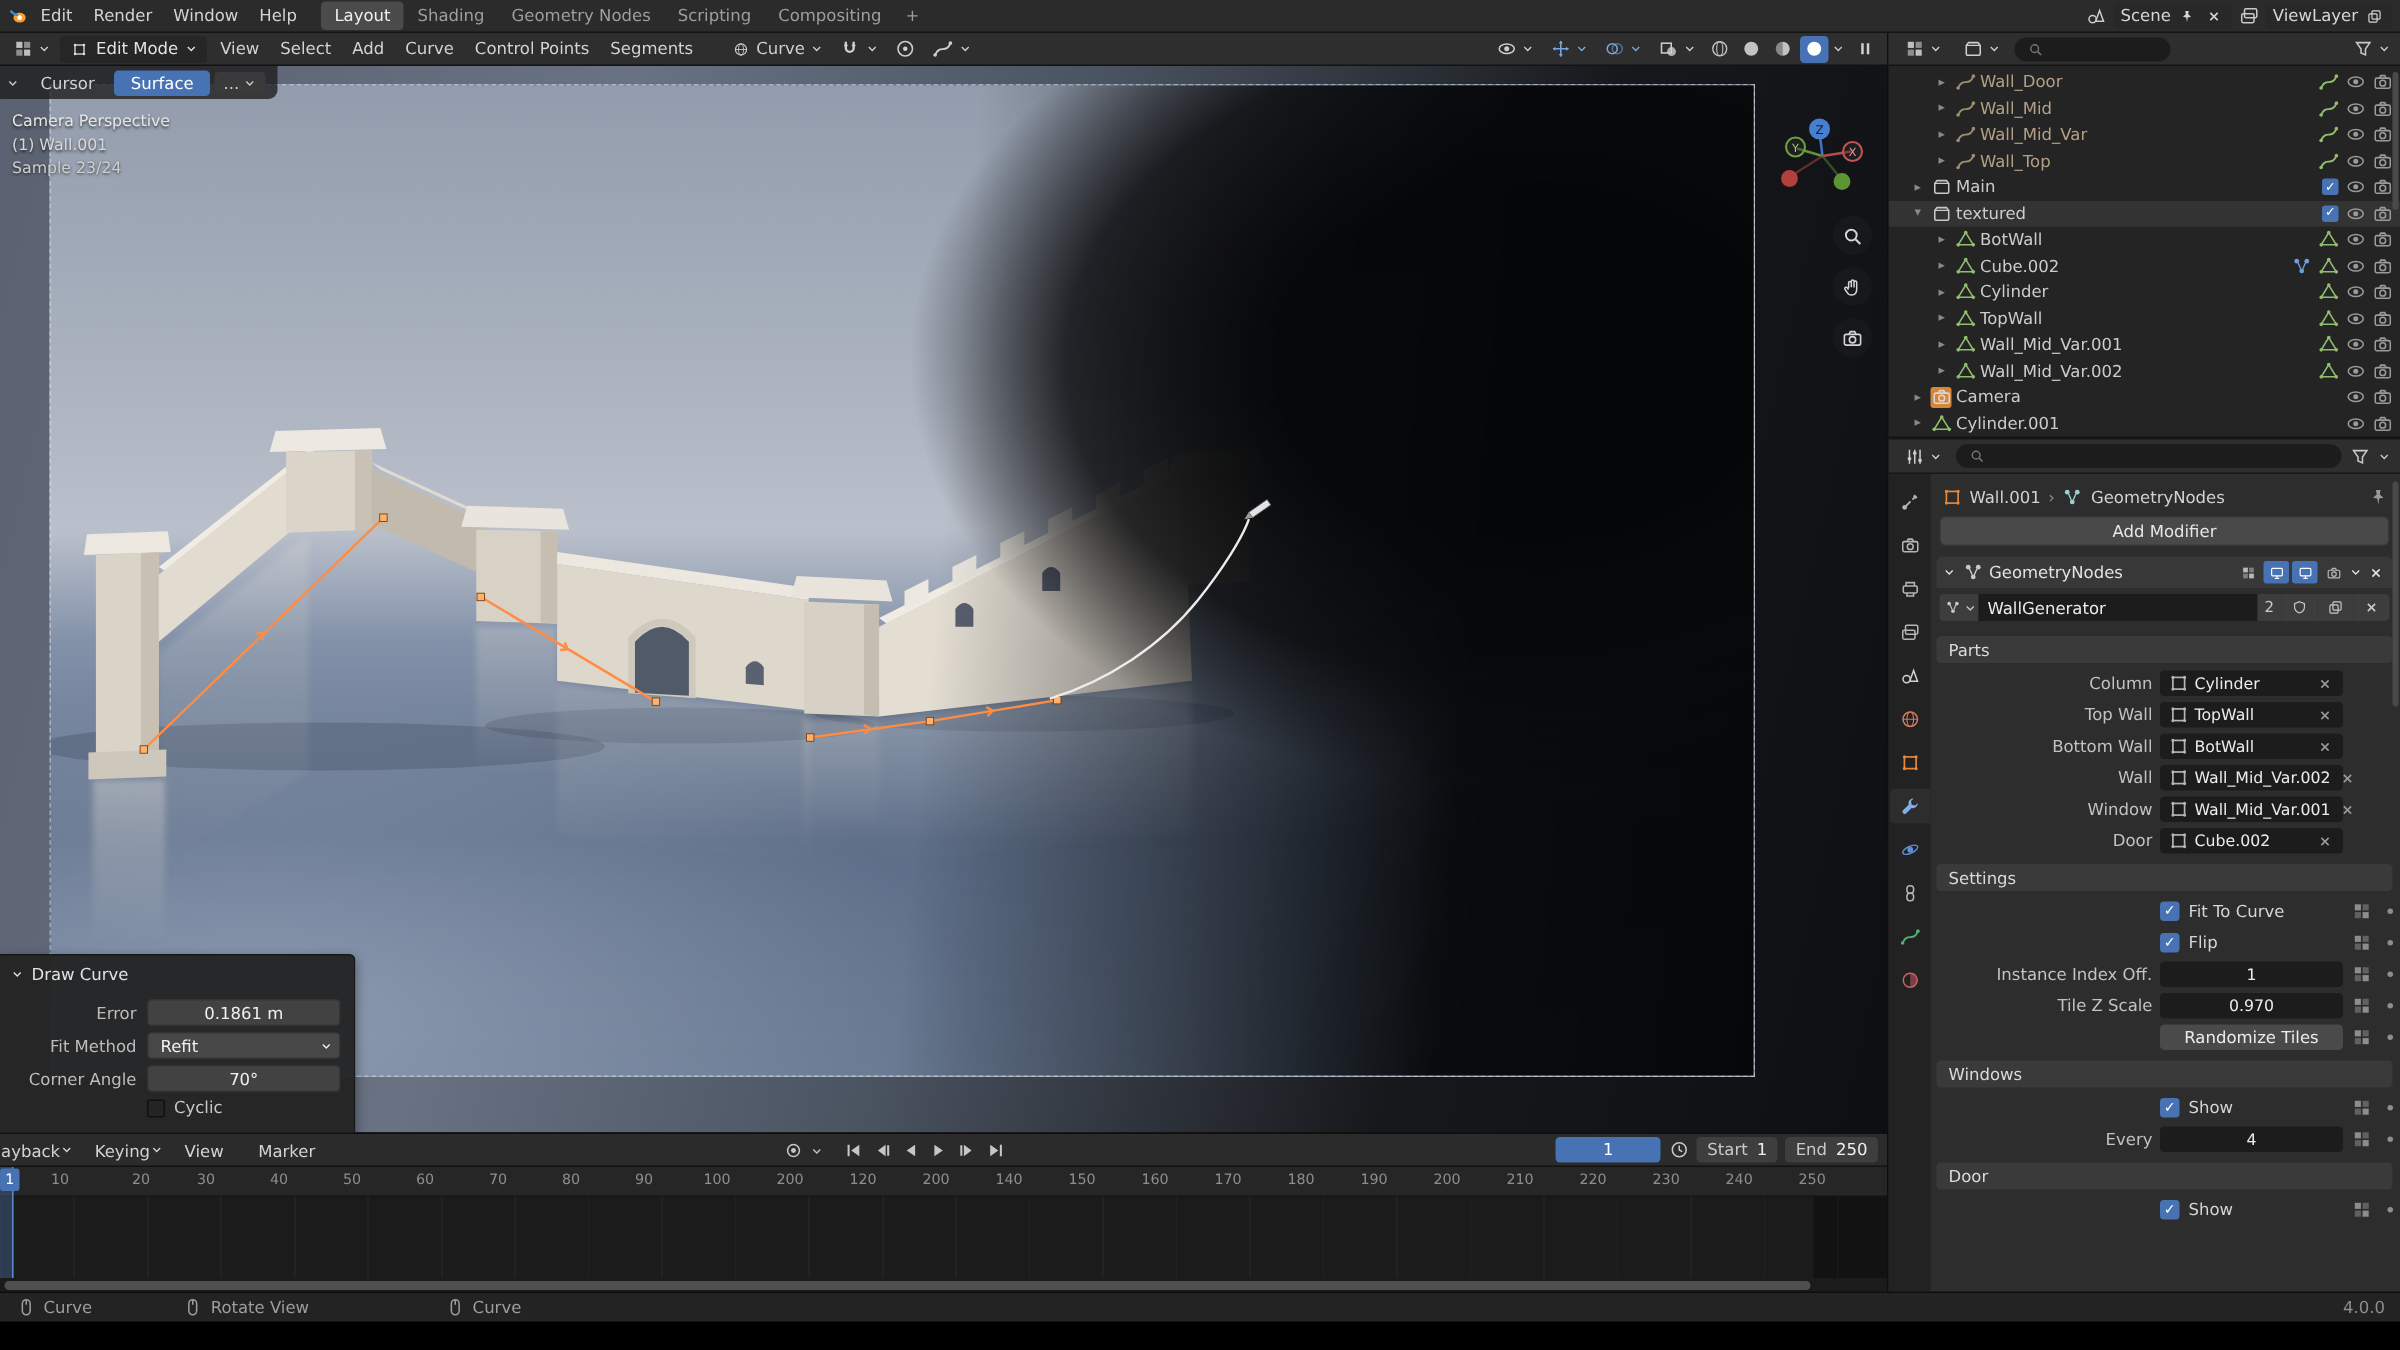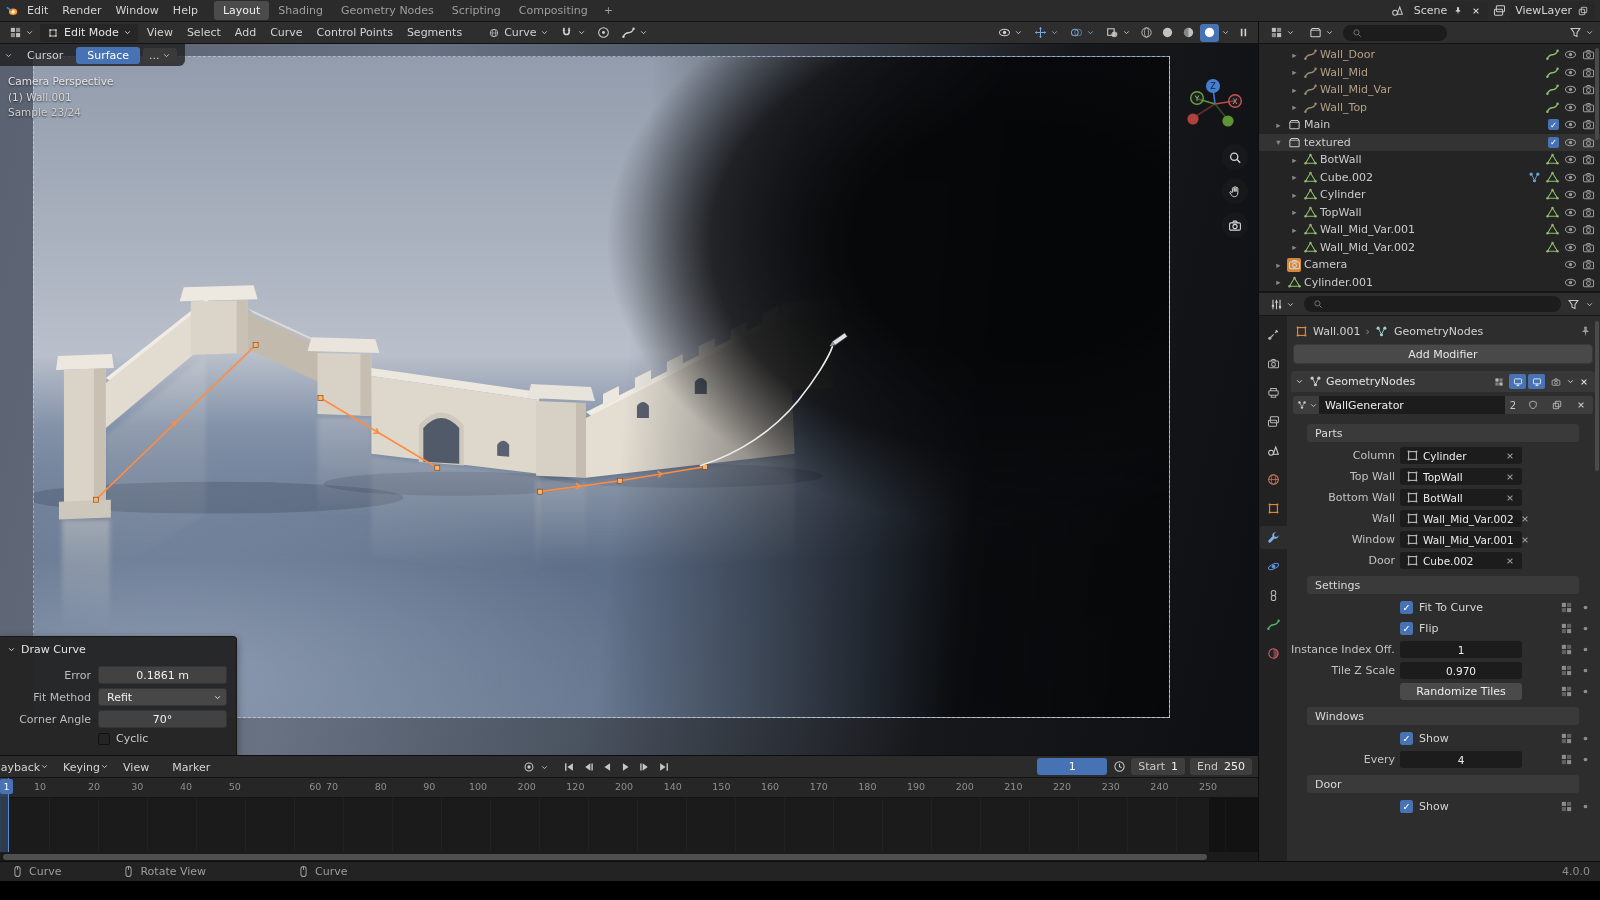--- a/index.html
+++ b/index.html
@@ -118,23 +118,23 @@
 .addmod{height:20px;background:#494949;border:1px solid #383838;border-radius:4px;margin:2px 2px 7px;display:flex;align-items:center;justify-content:center;color:#e6e6e6;}
 .mod-header{height:21px;background:#383838;border-radius:4px 4px 0 0;display:flex;align-items:center;gap:4px;padding:0 4px;color:#e2e2e2;}
 .mtog{width:17px;height:15px;border-radius:2px;display:flex;align-items:center;justify-content:center;color:#b9b9b9;}
 .mtog.on{background:#4772b3;color:#fff;}
 .mod-right{margin-left:auto;display:flex;align-items:center;gap:2px;}
 .mod-sub{display:flex;align-items:center;padding:4px 2px 5px;}
 .ng-browse{width:26px;height:18px;background:#3d3d3d;border-radius:3px 0 0 3px;display:flex;align-items:center;justify-content:center;color:#c9c9c9;}
 .ng-field{flex:1;height:18px;background:#1c1c1c;display:flex;align-items:center;padding:0 6px;color:#ececec;}
 .ng-chip{height:18px;background:#3d3d3d;display:flex;align-items:center;justify-content:center;padding:0 5px;color:#c9c9c9;font-size:10px;}
 .ng-chip.last{border-radius:0 3px 3px 0;}
-.section{height:18px;background:#3a3a3a;border-radius:3px;display:flex;align-items:center;padding:0 8px;margin:5px 16px 3px;color:#dadada;}
+.section{height:18px;background:#3a3a3a;border-radius:3px;display:flex;align-items:center;padding:0 8px;margin:5px 0 3px;color:#dadada;}
 .prow{display:flex;align-items:center;height:21px;gap:5px;}
-.plabel{width:104px;flex:none;text-align:right;color:#c2c2c2;white-space:nowrap;overflow:hidden;}
+.plabel{width:104px;flex:none;text-align:right;color:#c2c2c2;white-space:nowrap;overflow:hidden;margin-left:40px;}
 .pfield{width:122px;height:17px;background:#1c1c1c;border-radius:3px;display:flex;align-items:center;gap:4px;padding:0 5px;color:#ececec;flex:none;font-size:10.5px;}
 .pfield.center{justify-content:center;}
 .pfield .px{margin-left:auto;color:#9a9a9a;}
 .pbtn{width:122px;height:17px;background:#4a4a4a;border-radius:3px;display:flex;align-items:center;justify-content:center;color:#ececec;flex:none;}
 .pcheck{width:13px;height:13px;border-radius:2.5px;background:#4772b3;color:#fff;font-size:9.5px;display:flex;align-items:center;justify-content:center;flex:none;}
 .pchecklabel{color:#d5d5d5;}
 .pdeco{margin-left:auto;display:flex;align-items:center;gap:5px;color:#8d8d8d;padding-right:3px;}
 #prop-scroll{position:absolute;right:1px;top:28px;width:4px;height:150px;background:#4a4a4a;border-radius:2px;z-index:5;}
 </style>
 </head>
@@ -687,21 +687,21 @@
       </span>
     </div>
   </div>
   <div id="tl-mid">
     <div id="tl-ruler">
         <span class="tick" style="left: 40px;">10</span>
         <span class="tick" style="left: 94px;">20</span>
         <span class="tick" style="left: 137.34px;">30</span>
         <span class="tick" style="left: 186.01px;">40</span>
         <span class="tick" style="left: 234.68px;">50</span>
-        <span class="tick" style="left: 283.35px; margin-left: 32px;">60</span>
+        <span class="tick" style="left: 283.35px;">60</span>
         <span class="tick" style="left: 332.02px;">70</span>
         <span class="tick" style="left: 380.69px;">80</span>
         <span class="tick" style="left: 429.36px;">90</span>
         <span class="tick" style="left: 478.03px;">100</span>
         <span class="tick" style="left: 526.7px;">200</span>
         <span class="tick" style="left: 575.37px;">120</span>
         <span class="tick" style="left: 624.04px;">200</span>
         <span class="tick" style="left: 672.71px;">140</span>
         <span class="tick" style="left: 721.38px;">150</span>
         <span class="tick" style="left: 770.05px;">160</span>

